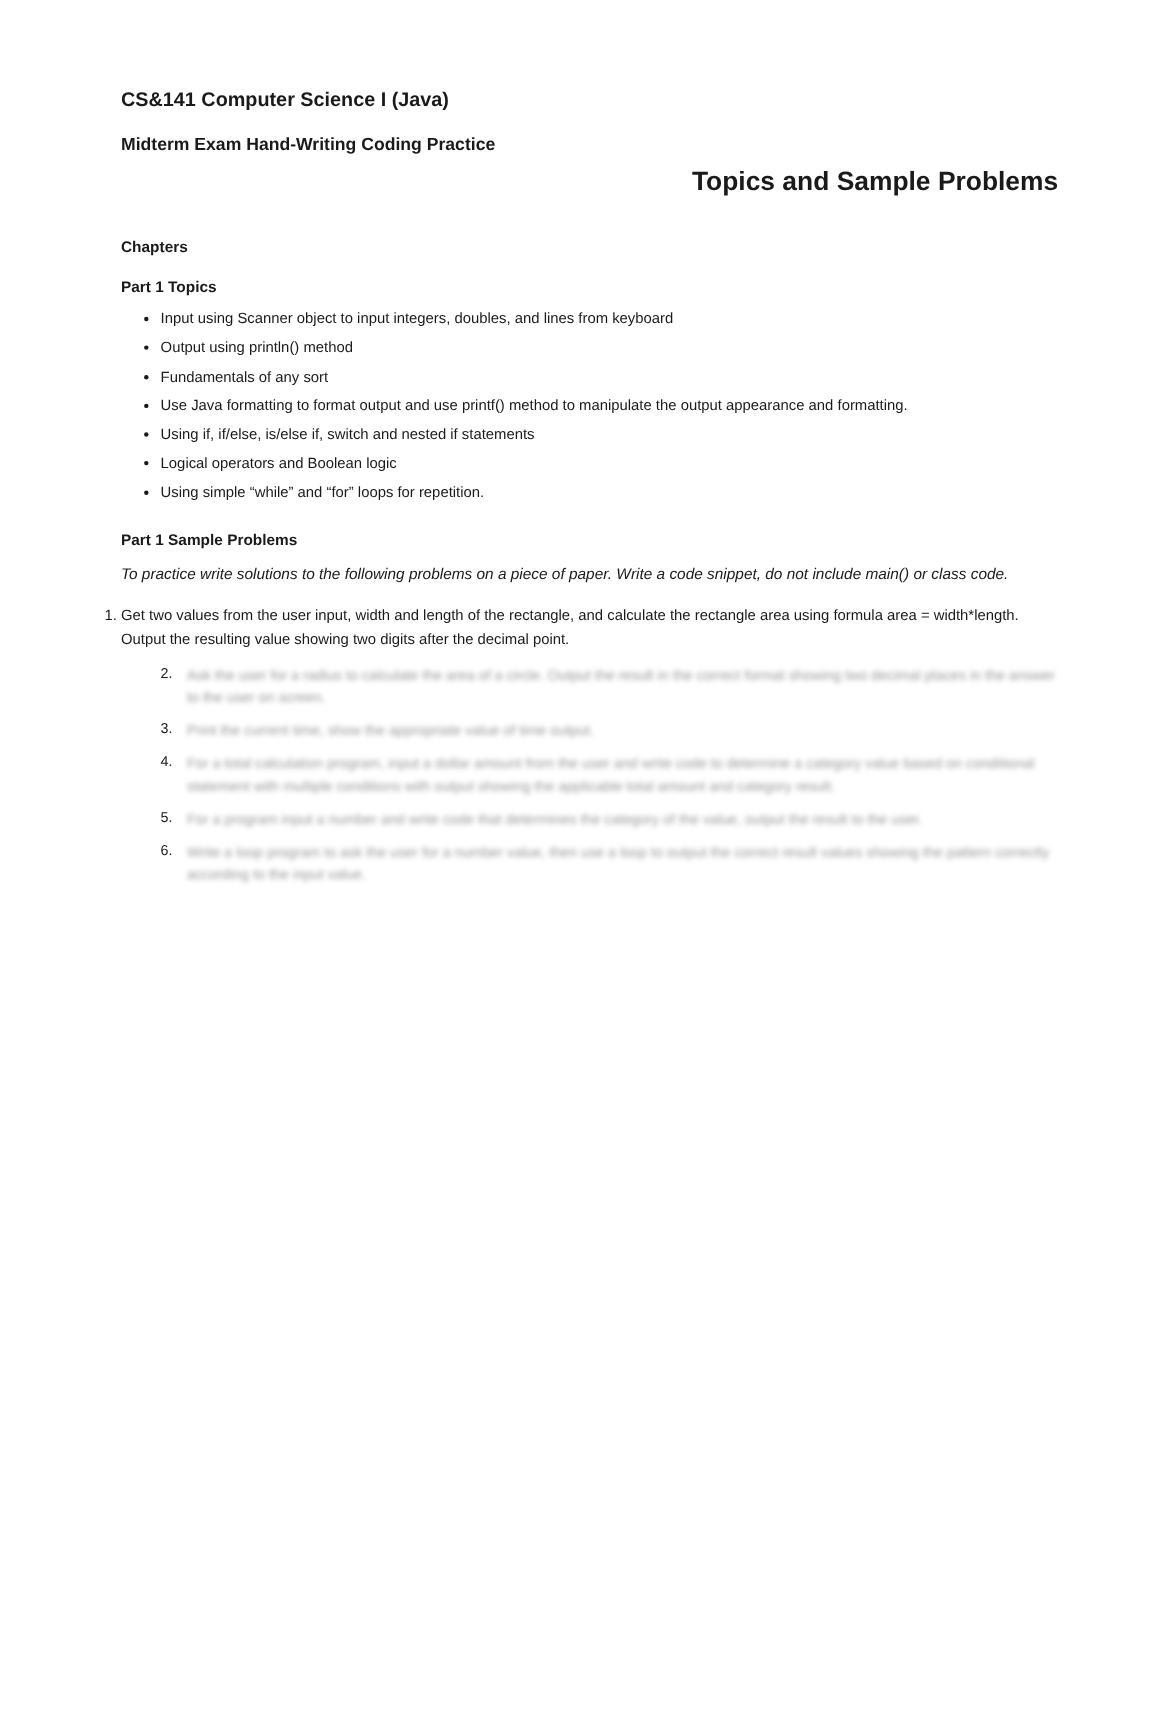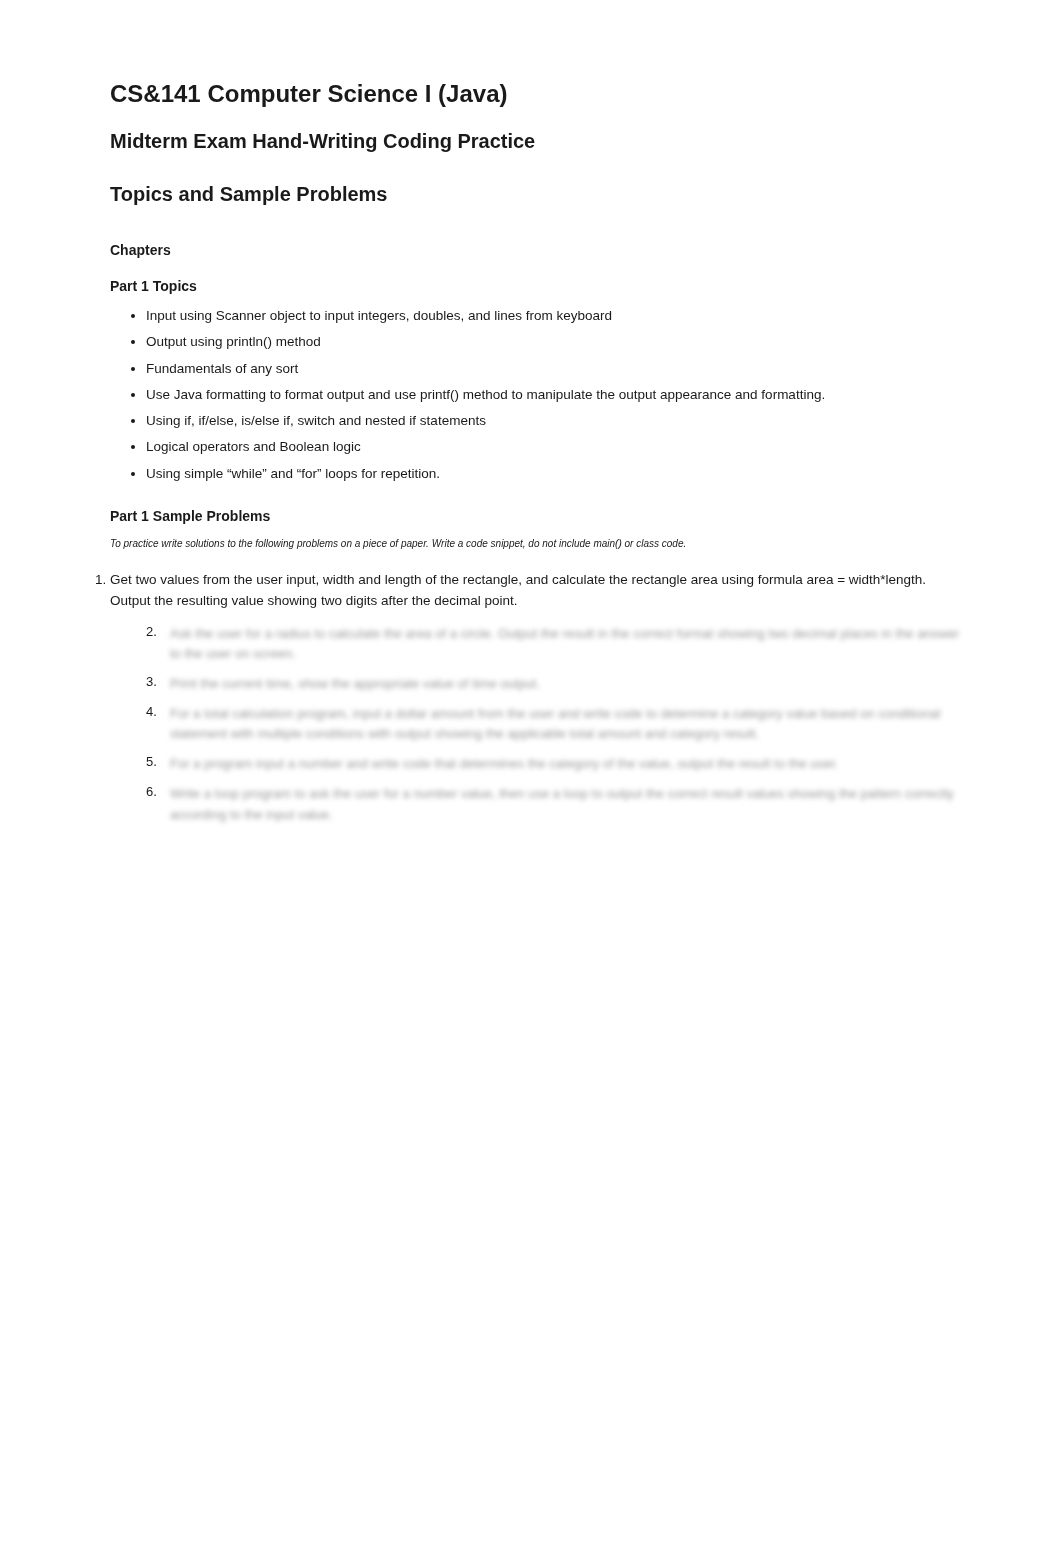--- a/index.html
+++ b/index.html
@@ -12,38 +12,39 @@
       background: #ffffff;
       font-family: 'Times New Roman', Times, serif;
       font-size: 14px;
       color: #1a1a1a;
       width: 1062px;
       min-height: 1556px;
       padding: 80px 100px 80px 110px;
     }
 
     .title-main {
-      font-size: 24px;
+      font-size: 18px;
       font-weight: bold;
       margin-bottom: 22px;
       font-family: Arial, sans-serif;
     }
 
     .title-sub {
-      font-size: 20px;
+      font-size: 16px;
       font-weight: bold;
-      margin-bottom: 30px;
+      margin-bottom: 11px;
       font-family: Arial, sans-serif;
     }
 
     .title-topics {
-      font-size: 20px;
+      font-size: 24px;
       font-weight: bold;
       margin-bottom: 36px;
       font-family: Arial, sans-serif;
+      text-align: right;
     }
 
     .section-heading {
       font-size: 14px;
       font-weight: bold;
       margin-bottom: 12px;
       font-family: Arial, sans-serif;
     }
 
     .bullet-list {
@@ -66,21 +67,21 @@
     .numbered-list li {
       margin-bottom: 10px;
       font-family: Arial, sans-serif;
       font-size: 13.5px;
       line-height: 1.55;
     }
 
     .italic-note {
       font-style: italic;
       font-family: Arial, sans-serif;
-      font-size: 10px;
+      font-size: 14px;
       line-height: 1.6;
       margin-bottom: 18px;
     }
 
     .chapters-section {
       margin-bottom: 20px;
     }
 
     .part1-topics-section {
       margin-bottom: 24px;

